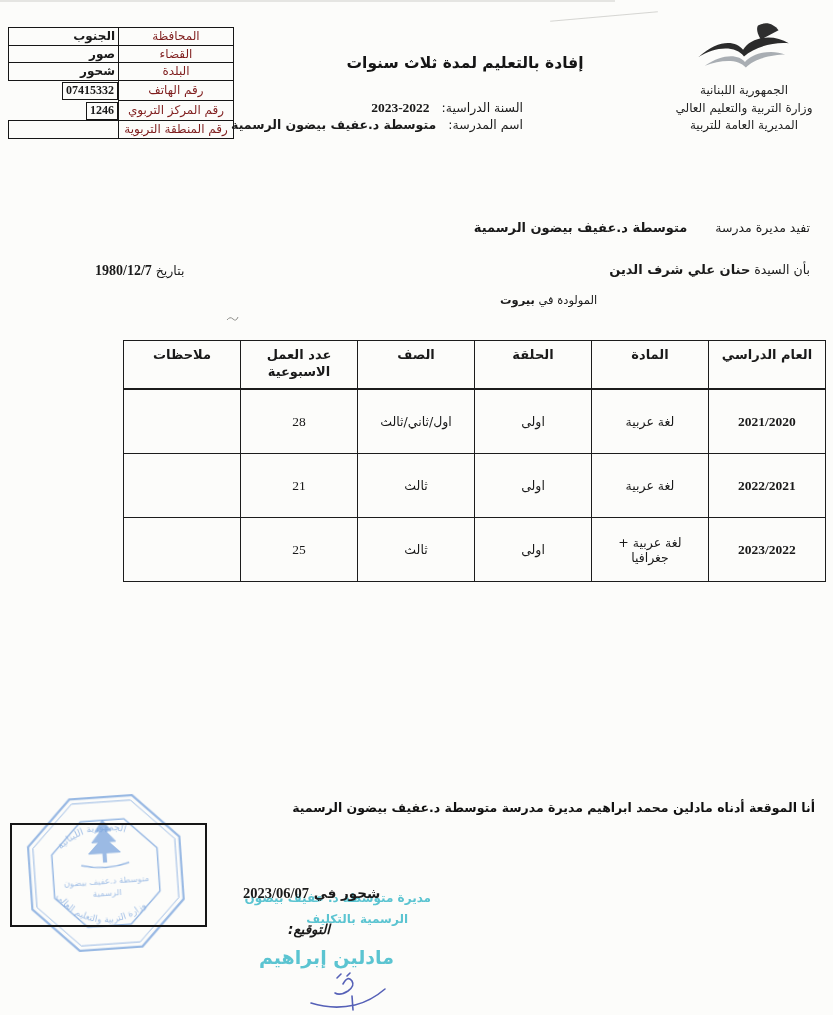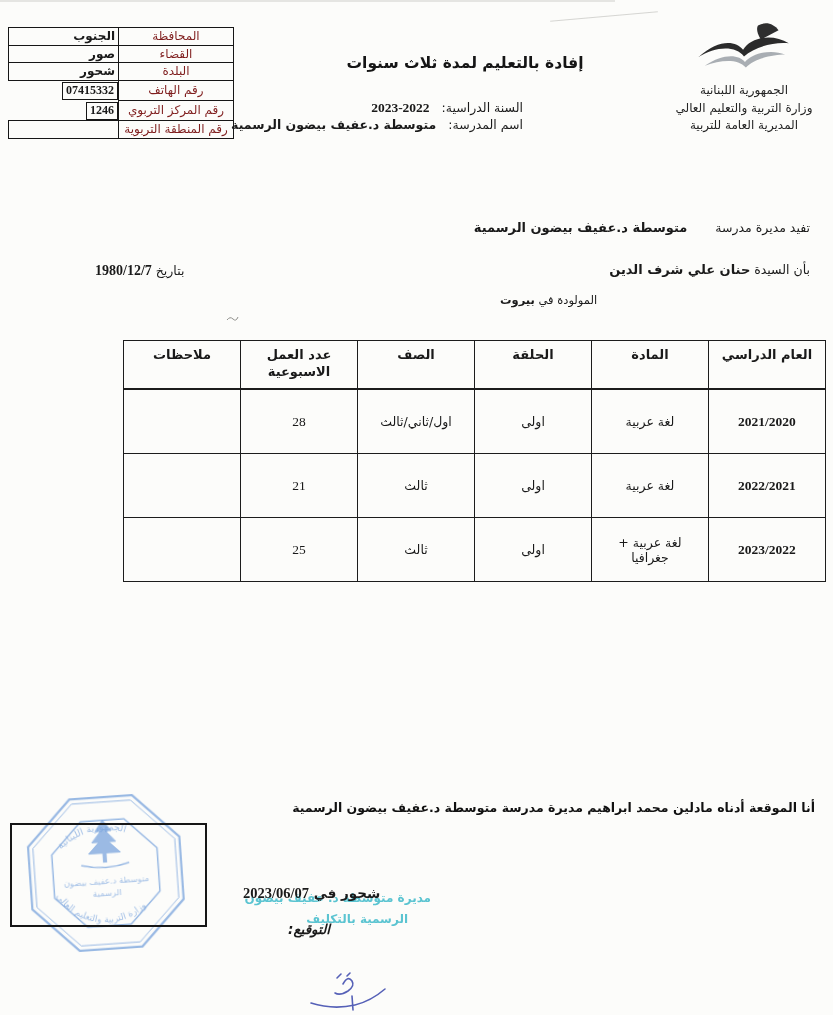--- a/index.html
+++ b/index.html
@@ -209,20 +209,21 @@
 
   <div class="abs place-date rtl">
     <span>شحور في</span>
     <span class="num ltr" style="font-size:14.5px;">2023/06/07</span>
   </div>
 
   <div class="abs sig-label rtl">التوقيع:</div>
 
   <div class="abs stamp-ink ink1 rtl">مديرة متوسطة د. عفيف بيضون</div>
   <div class="abs stamp-ink ink2 rtl">الرسمية بالتكليف</div>
+  <div class="abs stamp-ink ink3 rtl">مادلين إبراهيم</div>
 
   <div class="abs hand-sig">
     <svg width="88" height="42" viewBox="0 0 88 42">
       <g stroke="#4450b0" stroke-width="1.6" fill="none" opacity=".9" stroke-linecap="round">
         <path d="M40 12 q5 -9 9 -3 q3 5 -4 10 q-8 5 -13 2"></path>
         <path d="M8 31 q22 7 44 2 q16 -4 30 -16"></path>
         <path d="M34 6 l4 -4"></path>
         <path d="M44 4 l3 -3"></path>
         <path d="M49 24 l1 14"></path>
       </g>

